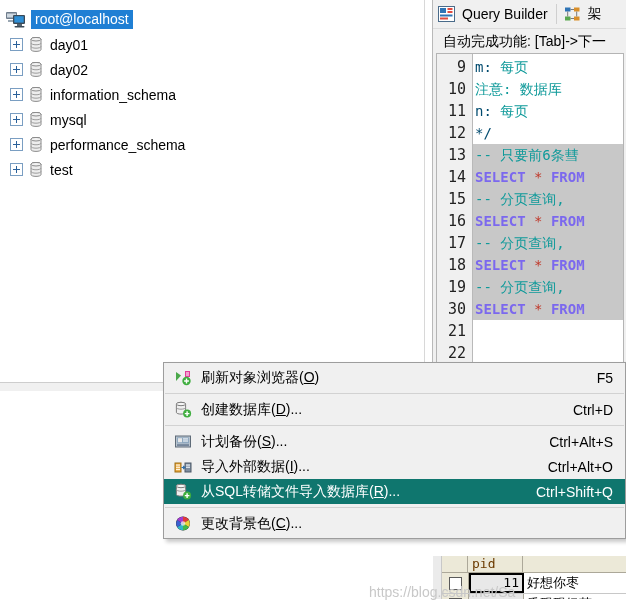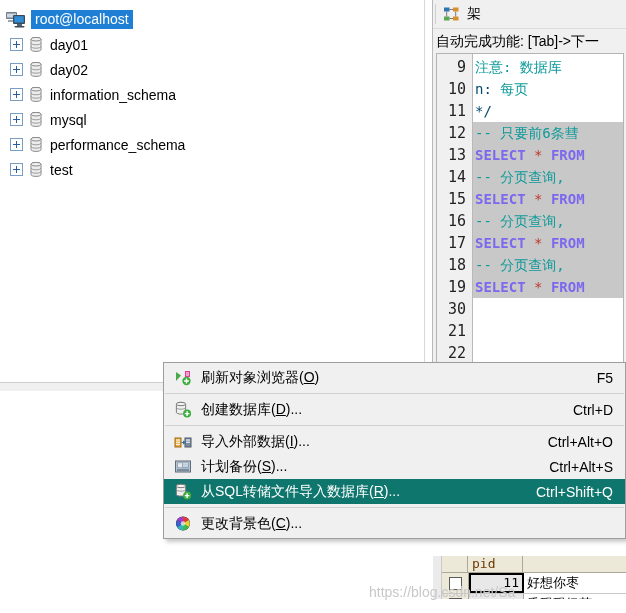--- a/index.html
+++ b/index.html
@@ -120,21 +120,21 @@
   }
   .tab-icon {
     width: 17px; height: 16px;
     margin-right: 7px;
     flex: 0 0 auto;
   }
 
   #autocomplete-bar {
     height: 24px;
     line-height: 24px;
-    padding-left: 3px;
+    padding-left: 10px;
     font-size: 14px;
     background: #f0f0f0;
     white-space: nowrap;
     color: #000;
   }
 
   #code-area {
     position: relative;
     margin: 0 2px 0 3px;
     height: 322px;
@@ -417,20 +417,31 @@
         <span class="tree-label">test</span>
       </div>
     </div>
 </div>
 
 <div id="panel-divider"></div>
 
 <div id="editor-panel">
 
   <div id="tab-strip">
+    <div class="tab active">
+      <svg class="tab-icon" viewBox="0 0 17 16">
+        <rect x="0.5" y="0.5" width="16" height="15" fill="#ffffff" stroke="#4a6b8a"></rect>
+        <rect x="2" y="2" width="6" height="5" fill="#2f74b5"></rect>
+        <rect x="9.5" y="2" width="5" height="2" fill="#e04a3f"></rect>
+        <rect x="9.5" y="5" width="5" height="2" fill="#e04a3f"></rect>
+        <rect x="2" y="8.5" width="12.5" height="2" fill="#2f74b5"></rect>
+        <rect x="2" y="11.5" width="8" height="2" fill="#e04a3f"></rect>
+      </svg>
+      <span>Query Builder</span>
+    </div>
     <div class="tab-sep"></div>
     <div class="tab">
       <svg class="tab-icon" viewBox="0 0 17 16">
         <rect x="1" y="1.5" width="5.5" height="4" fill="#2f74b5"></rect>
         <rect x="10" y="1.5" width="5.5" height="4" fill="#d98f2a"></rect>
         <rect x="1" y="10.5" width="5.5" height="4" fill="#5aa84f"></rect>
         <rect x="10" y="10.5" width="5.5" height="4" fill="#d98f2a"></rect>
         <path d="M6.5 3.5 H10 M3.7 5.5 V10.5 M12.7 5.5 V10.5 M6.5 12.5 H10" stroke="#7a7a7a" fill="none" stroke-width="1"></path>
       </svg>
       <span>架</span>
@@ -450,20 +461,21 @@
         <div class="gutter-num">15</div>
         <div class="gutter-num">16</div>
         <div class="gutter-num">17</div>
         <div class="gutter-num">18</div>
         <div class="gutter-num">19</div>
         <div class="gutter-num">30</div>
         <div class="gutter-num">21</div>
         <div class="gutter-num">22</div>
       </div>
     <div id="code-lines">
+        <div class="code-line"><span class="tk-plain">          m:  </span><span class="tk-comment">每页</span></div>
         <div class="code-line"><span class="tk-comment">   注意:  数据厍</span></div>
         <div class="code-line"><span class="tk-plain">          n:  </span><span class="tk-comment">每页</span></div>
         <div class="code-line"><span class="tk-plain">*/</span></div>
         <div class="code-line sel"><span class="tk-comment">--  只要前6条彗</span></div>
         <div class="code-line sel"><span class="tk-kw">SELECT </span><span class="tk-star">* </span><span class="tk-kw"> FROM</span></div>
         <div class="code-line sel"><span class="tk-comment">--  分页查询,</span></div>
         <div class="code-line sel"><span class="tk-kw">SELECT </span><span class="tk-star">* </span><span class="tk-kw"> FROM</span></div>
         <div class="code-line sel"><span class="tk-comment">--  分页查询,</span></div>
         <div class="code-line sel"><span class="tk-kw">SELECT </span><span class="tk-star">* </span><span class="tk-kw"> FROM</span></div>
         <div class="code-line sel"><span class="tk-comment">--  分页查询,</span></div>
@@ -522,43 +534,43 @@
         <path d="M2.4 6.5 C2.4 7.5 4.5 8.2 7 8.2 C9.5 8.2 11.6 7.5 11.6 6.5" fill="none" stroke="#9a9a9a"></path>
         <circle cx="13.1" cy="12.6" r="4" fill="#3fae3f"></circle>
         <path d="M13.1 10.3 V14.9 M10.8 12.6 H15.4" stroke="#fff" stroke-width="1.4"></path>
       </svg>
       <span class="mi-label"><span>创建数据库(</span><u>D</u><span>)...</span></span>
       <span class="mi-shortcut">Ctrl+D</span>
     </div>
     <div class="menu-sep"></div>
     <div class="menu-item">
       <svg class="mi-icon" viewBox="0 0 18 17">
+        <rect x="1.5" y="3" width="15" height="11" fill="#b9c4cf" stroke="#5e6b78"></rect>
+        <rect x="3" y="4.4" width="12" height="6" fill="#8fa8bf"></rect>
+        <rect x="4" y="5.2" width="4" height="4" fill="#e8e8e8"></rect>
+        <rect x="9" y="5.2" width="5" height="1.4" fill="#dfe7ee"></rect>
+        <rect x="9" y="7.3" width="5" height="1.4" fill="#dfe7ee"></rect>
+        <rect x="3" y="11.2" width="12" height="1.7" fill="#6f8096"></rect>
+      </svg>
+      <span class="mi-label"><span>计划备份(</span><u>S</u><span>)...</span></span>
+      <span class="mi-shortcut">Ctrl+Alt+S</span>
+    </div>
+    <div class="menu-item">
+      <svg class="mi-icon" viewBox="0 0 18 17">
         <rect x="1" y="5" width="6" height="9" fill="#e8a63c" stroke="#9d6c13"></rect>
         <rect x="2" y="6.4" width="4" height="1.3" fill="#fff3dd"></rect>
         <rect x="2" y="8.6" width="4" height="1.3" fill="#fff3dd"></rect>
         <rect x="2" y="10.8" width="4" height="1.3" fill="#fff3dd"></rect>
         <rect x="11" y="5" width="6" height="9" fill="#7d8da0" stroke="#4d5966"></rect>
         <rect x="12" y="6.4" width="4" height="1.3" fill="#e2e9f0"></rect>
         <rect x="12" y="8.6" width="4" height="1.3" fill="#e2e9f0"></rect>
         <path d="M7.5 9.5 H10.4 M9.2 8 L10.8 9.5 L9.2 11" stroke="#2f6ea8" stroke-width="1.2" fill="none"></path>
       </svg>
       <span class="mi-label"><span>导入外部数据(</span><u>I</u><span>)...</span></span>
       <span class="mi-shortcut">Ctrl+Alt+O</span>
-    </div>
-    <div class="menu-item">
-      <svg class="mi-icon" viewBox="0 0 18 17">
-        <rect x="1.5" y="3" width="15" height="11" fill="#b9c4cf" stroke="#5e6b78"></rect>
-        <rect x="3" y="4.4" width="12" height="6" fill="#8fa8bf"></rect>
-        <rect x="4" y="5.2" width="4" height="4" fill="#e8e8e8"></rect>
-        <rect x="9" y="5.2" width="5" height="1.4" fill="#dfe7ee"></rect>
-        <rect x="9" y="7.3" width="5" height="1.4" fill="#dfe7ee"></rect>
-        <rect x="3" y="11.2" width="12" height="1.7" fill="#6f8096"></rect>
-      </svg>
-      <span class="mi-label"><span>计划备份(</span><u>S</u><span>)...</span></span>
-      <span class="mi-shortcut">Ctrl+Alt+S</span>
     </div>
     <div class="menu-item selected">
       <svg class="mi-icon" viewBox="0 0 18 17">
         <ellipse cx="7" cy="3" rx="4.6" ry="1.7" fill="#e8e8e8" stroke="#7d7d7d"></ellipse>
         <path d="M2.4 3 V11.4 C2.4 12.4 4.5 13.1 7 13.1 C9.5 13.1 11.6 12.4 11.6 11.4 V3" fill="#efefef" stroke="#7d7d7d"></path>
         <ellipse cx="7" cy="3" rx="4.6" ry="1.7" fill="#f5f5f5" stroke="#7d7d7d"></ellipse>
         <path d="M2.4 6.5 C2.4 7.5 4.5 8.2 7 8.2 C9.5 8.2 11.6 7.5 11.6 6.5" fill="none" stroke="#9a9a9a"></path>
         <circle cx="13.1" cy="12.6" r="4" fill="#3fae3f"></circle>
         <path d="M13.1 10.3 V14.9 M10.8 12.6 H15.4" stroke="#fff" stroke-width="1.4"></path>
       </svg>

